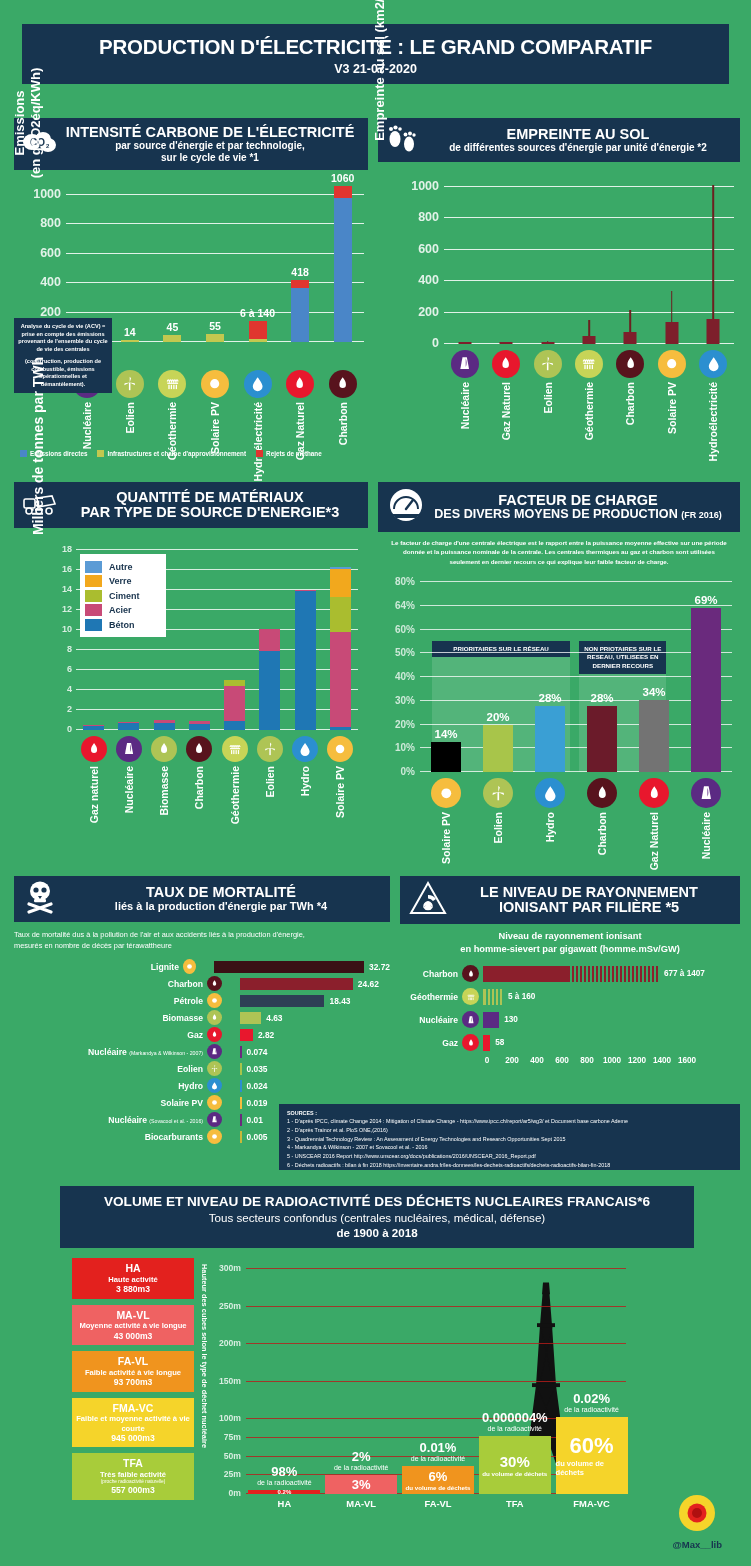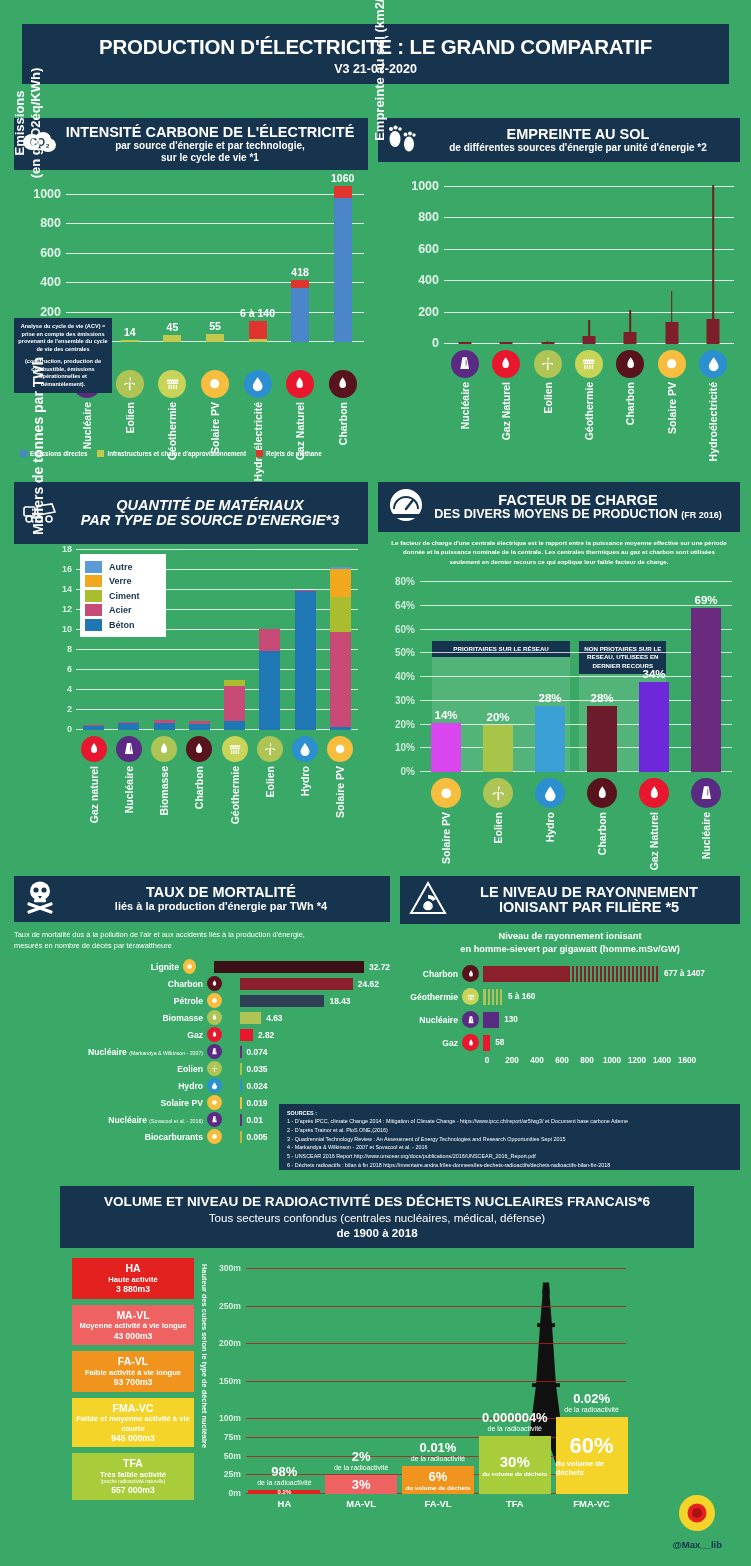--- a/index.html
+++ b/index.html
@@ -83,21 +83,21 @@
   .c2-plot { position:absolute; left:66px; right:6px; top:56px; height:170px; }
   .c2-bars { position:absolute; left:0; right:0; top:0; bottom:0; display:flex;
              align-items:flex-end; justify-content:space-around; }
   .c2-bar { width:38px; position:relative; height:100%; }
   .c2-box { position:absolute; left:50%; transform:translateX(-50%); width:13px; background:#7d1f2b; }
   .c2-whisk { position:absolute; left:50%; transform:translateX(-50%); width:1.6px; background:#6b2020; }
   .c2-icons { position:absolute; left:66px; right:6px; top:232px; display:flex; justify-content:space-around; }
 
   
   #sec-materiaux { position:absolute; left:14px; top:482px; width:354px; height:380px; }
-  #sec-materiaux .panel-banner { height:62px;font-style:italic; }
+  #sec-materiaux .panel-banner { height:46px; }
   .c3-ylab { position:absolute; left:16px; top:64px; width:200px;
              transform:rotate(-90deg); transform-origin:left top;
              color:#fff; font-weight:bold; font-size:14px; text-align:center; }
   .c3-plot { position:absolute; left:62px; right:10px; top:68px; height:180px; }
   .c3-grid { position:absolute; left:0; right:0; height:1px; background:#fff; opacity:.8; }
   .c3-tick { position:absolute; right:100%; margin-right:4px; transform:translateY(-50%);
              color:#fff; font-size:9px; font-weight:bold; }
   .c3-bars { position:absolute; left:0; right:0; top:0; bottom:0; display:flex;
              align-items:flex-end; justify-content:space-around; }
   .c3-bar { width:21px; display:flex; flex-direction:column; justify-content:flex-end; }
@@ -737,33 +737,33 @@
         <div class="c4-grid" style="bottom: 142.5px;">
           <div class="c4-tick">60%</div>
         </div>
         <div class="c4-grid" style="bottom: 166.25px;">
           <div class="c4-tick">64%</div>
         </div>
         <div class="c4-grid" style="bottom: 190px;">
           <div class="c4-tick">80%</div>
         </div>
         <div class="c4-bars">
-          <div class="c4-bar" style="height: 49px; background: #d946ef;">
+          <div class="c4-bar" style="height: 30px; background: #000000;">
             <div class="c4-val">14%</div>
           </div>
           <div class="c4-bar" style="height: 47.5px; background: rgb(168, 197, 74);">
             <div class="c4-val">20%</div>
           </div>
           <div class="c4-bar" style="height: 66.5px; background: rgb(58, 159, 212);">
             <div class="c4-val">28%</div>
           </div>
           <div class="c4-bar" style="height: 66.5px; background: rgb(107, 27, 42);">
             <div class="c4-val">28%</div>
           </div>
-          <div class="c4-bar" style="height: 90px; background: #6d28d9;">
+          <div class="c4-bar" style="height: 72px; background: #737373;">
             <div class="c4-val">34%</div>
           </div>
           <div class="c4-bar" style="height: 163.875px; background: rgb(106, 42, 125);">
             <div class="c4-val">69%</div>
           </div>
         </div>
       </div>
     <div class="c4-icons" id="c4icons">
         <div class="icon-col">
           <div class="src-icon" style="background: rgb(246, 189, 62); width: 30px; height: 30px;">

